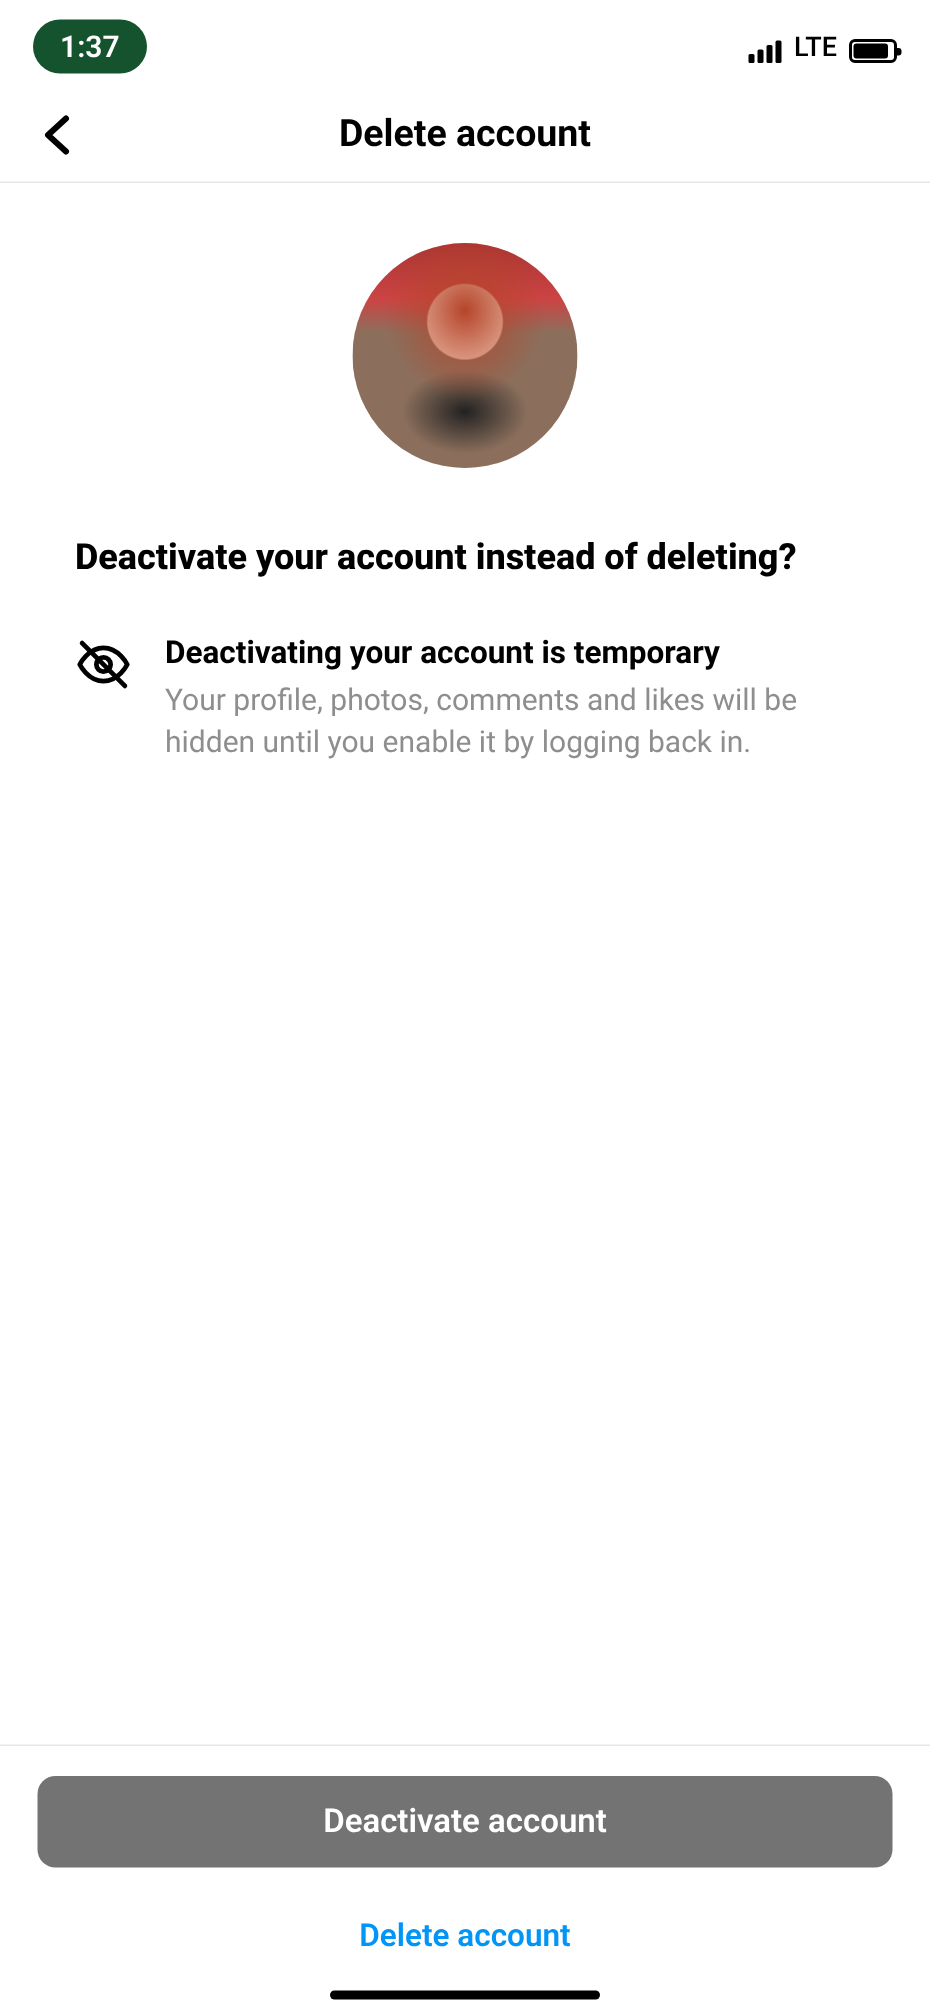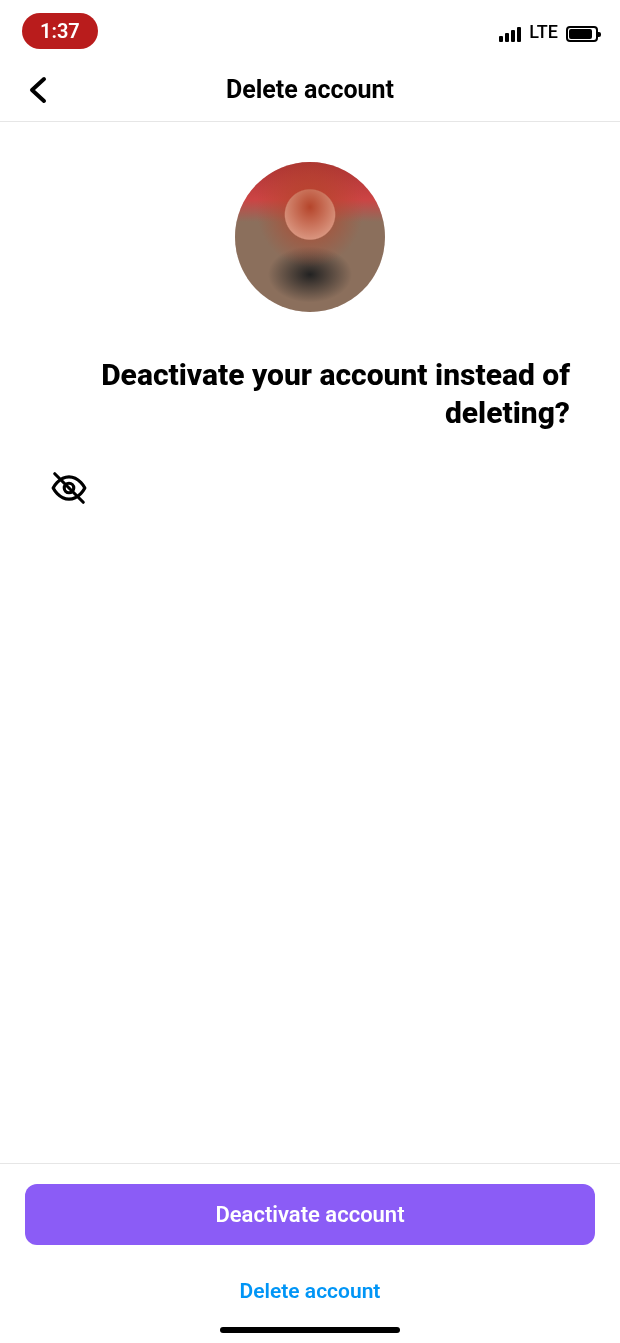--- a/index.html
+++ b/index.html
@@ -16,21 +16,21 @@
       overflow: hidden;
     }
     .status-bar {
       display: flex;
       justify-content: space-between;
       align-items: center;
       padding: 14px 22px 10px 22px;
       height: 58px;
     }
     .time-pill {
-      background: #b91c1c;
+      background: #14532d;
       color: #fff;
       font-weight: 600;
       font-size: 20px;
       padding: 6px 18px;
       border-radius: 22px;
     }
     .status-right {
       display: flex;
       align-items: flex-end;
       gap: 6px;
@@ -135,22 +135,22 @@
       content:'';
       position:absolute;
       inset:0;
       background: 
         repeating-linear-gradient(0deg, rgba(139,75,60,0.4) 0 2px, transparent 2px 6px),
         repeating-linear-gradient(90deg, rgba(139,75,60,0.4) 0 2px, transparent 2px 6px);
       opacity:0.5;
       z-index:-1;
     }
     .headline {
-      text-align: right;
-      font-size: 30px;
+      text-align: left;
+      font-size: 24px;
       font-weight: 800;
       line-height: 1.25;
       color: #000;
       margin-bottom: 38px;
       margin-top: 44px;
     }
     .info-row {
       display: flex;
       gap: 22px;
       margin-bottom: 30px;
@@ -181,21 +181,21 @@
     .footer {
       position: absolute;
       bottom: 0;
       left: 0;
       right: 0;
       padding: 20px 25px 30px 25px;
       border-top: 1px solid #e6e6e6;
     }
     .primary-btn {
       width: 100%;
-      background: #8b5cf6;
+      background: #737373;
       color: #fff;
       border: none;
       font-size: 22px;
       font-weight: 600;
       padding: 18px;
       border-radius: 12px;
       cursor: pointer;
       margin-bottom: 24px;
     }
     .secondary-btn {
@@ -255,20 +255,24 @@
   <h1 class="headline">Deactivate your account instead of deleting?</h1>
 
   <div class="info-row">
     <div class="info-icon">
       <svg width="38" height="38" viewBox="0 0 24 24" fill="none" stroke="#000" stroke-width="2" stroke-linecap="round" stroke-linejoin="round">
         <path d="M2 12s3.5-7 10-7 10 7 10 7-3.5 7-10 7S2 12 2 12z"></path>
         <circle cx="12" cy="12" r="3"></circle>
         <line x1="3" y1="3" x2="21" y2="21"></line>
       </svg>
     </div>
+    <div class="info-text">
+      <div class="info-title">Deactivating your account is temporary</div>
+      <div class="info-desc">Your profile, photos, comments and likes will be hidden until you enable it by logging back in.</div>
+    </div>
   </div>
 
 </div>
 
 <div class="footer">
   <button class="primary-btn">Deactivate account</button>
   <button class="secondary-btn">Delete account</button>
 </div>
 
 <div class="home-indicator"></div>

